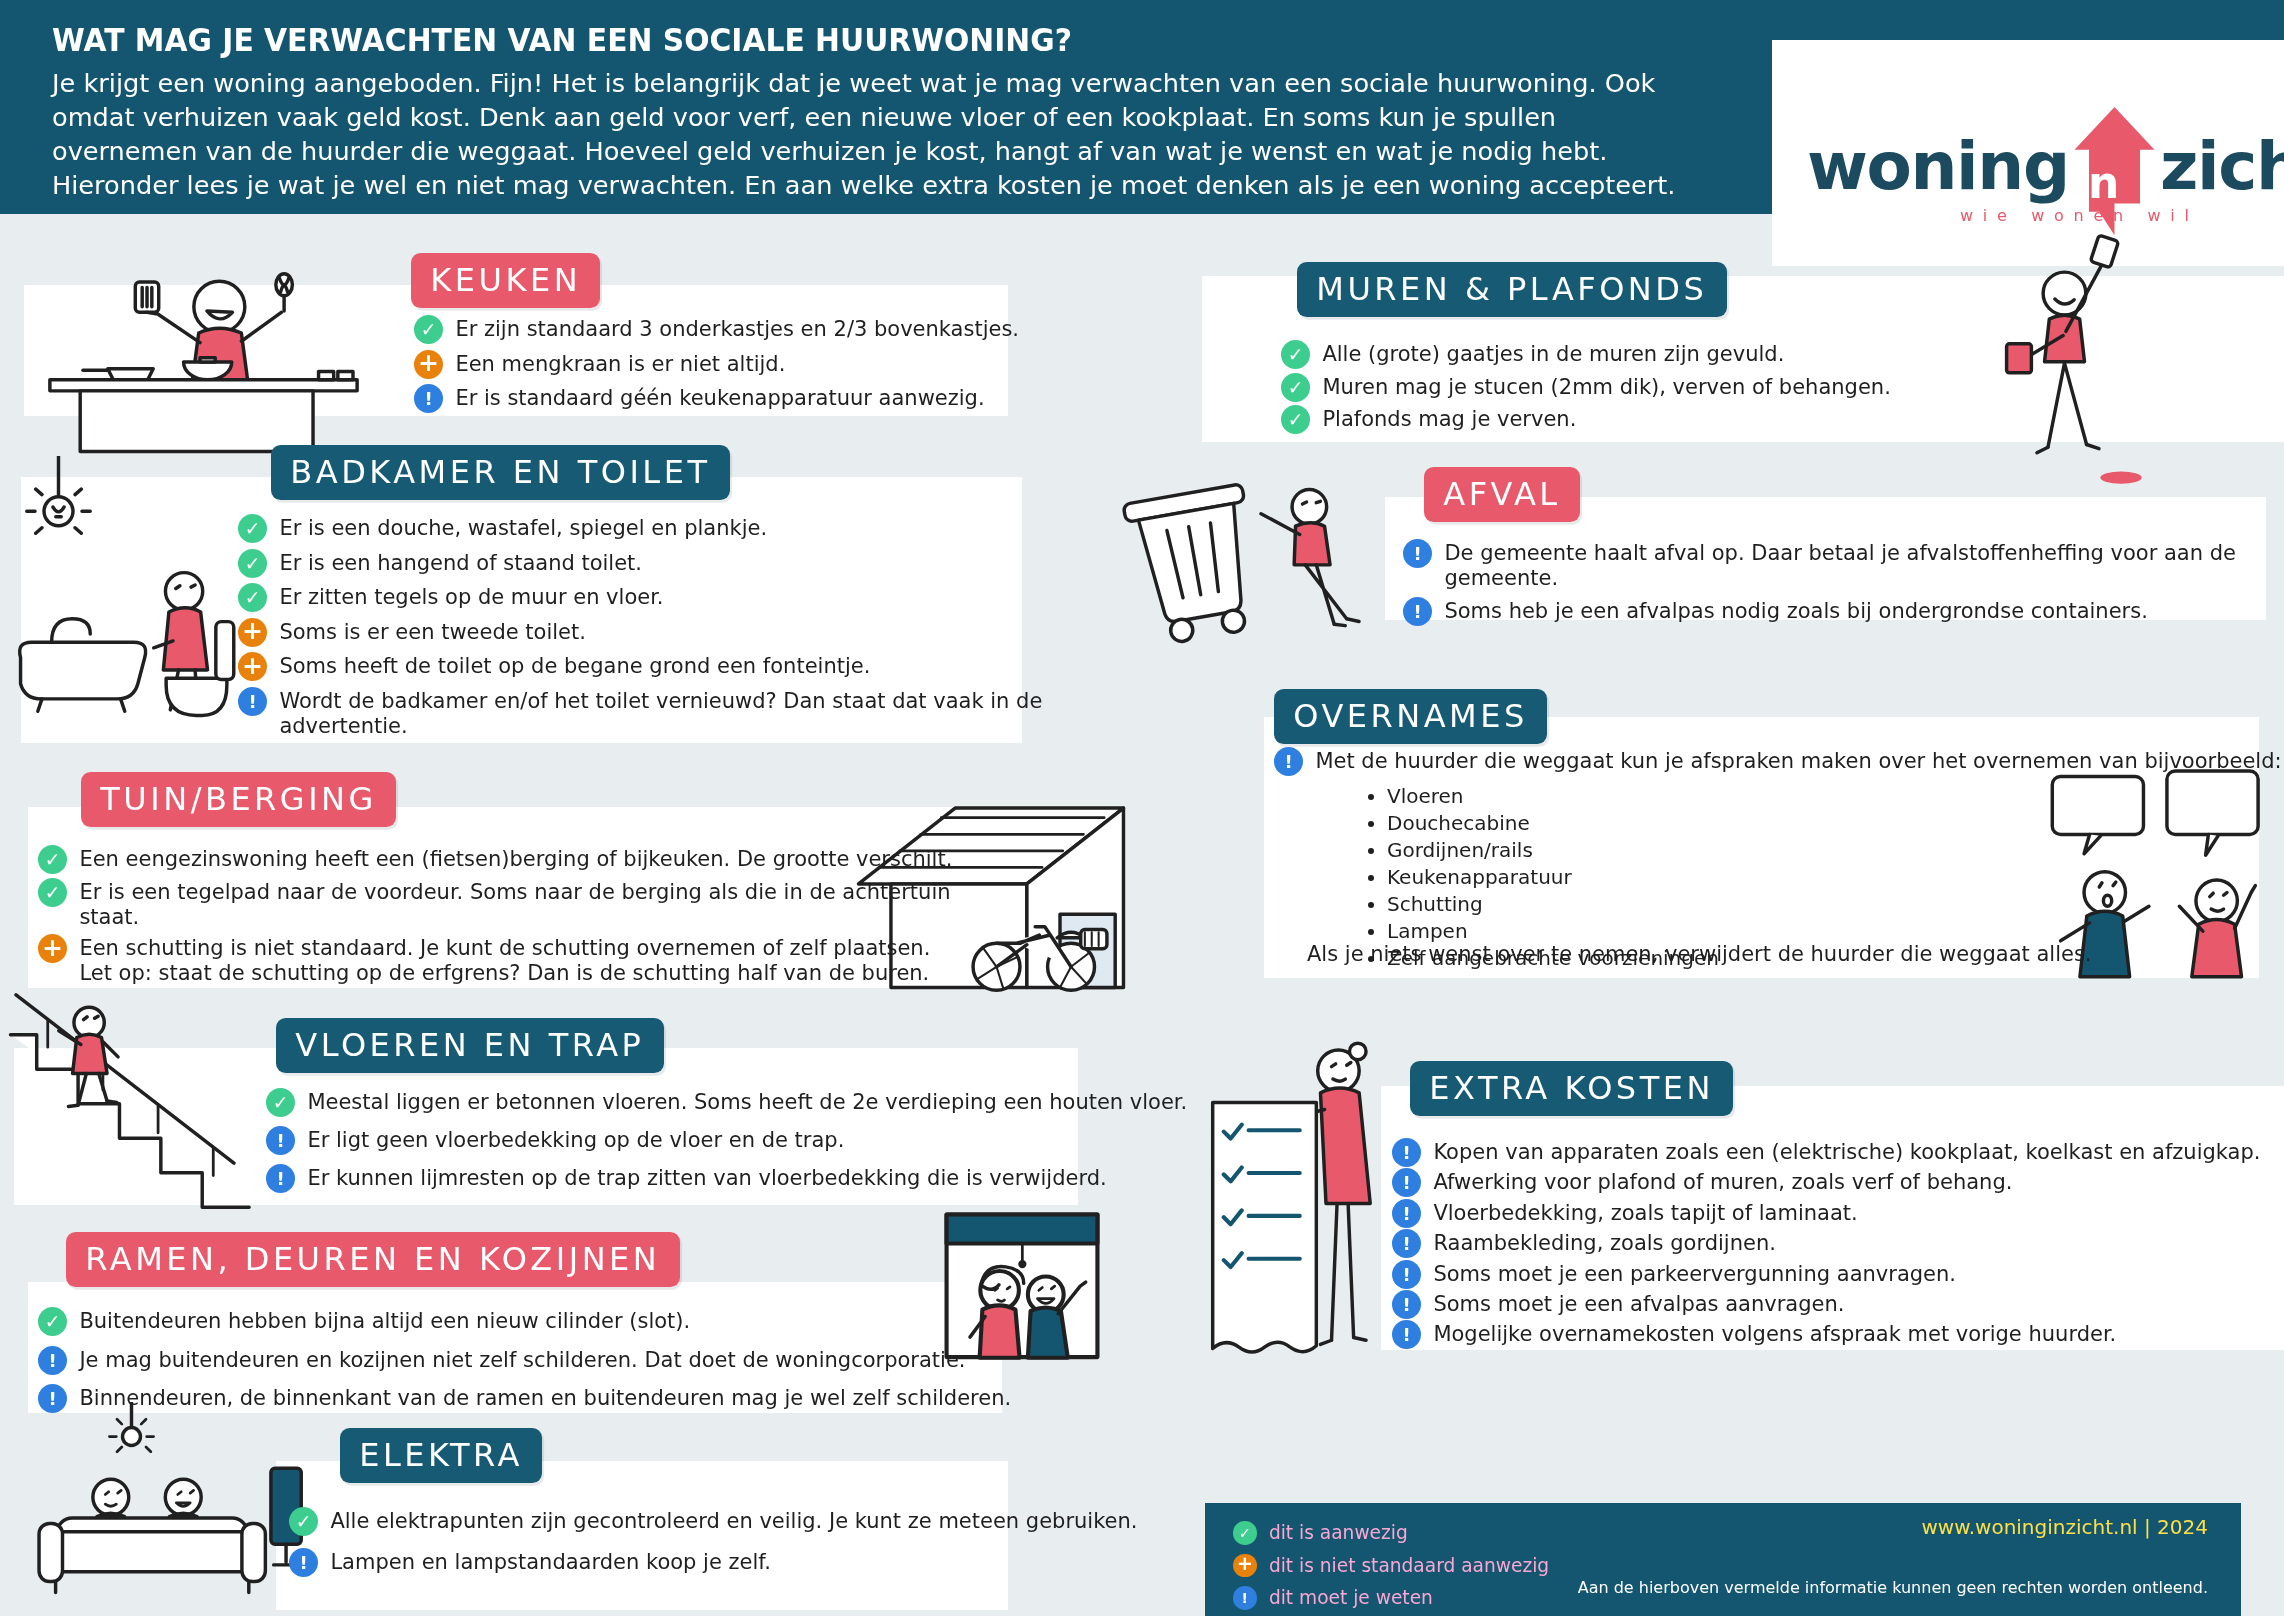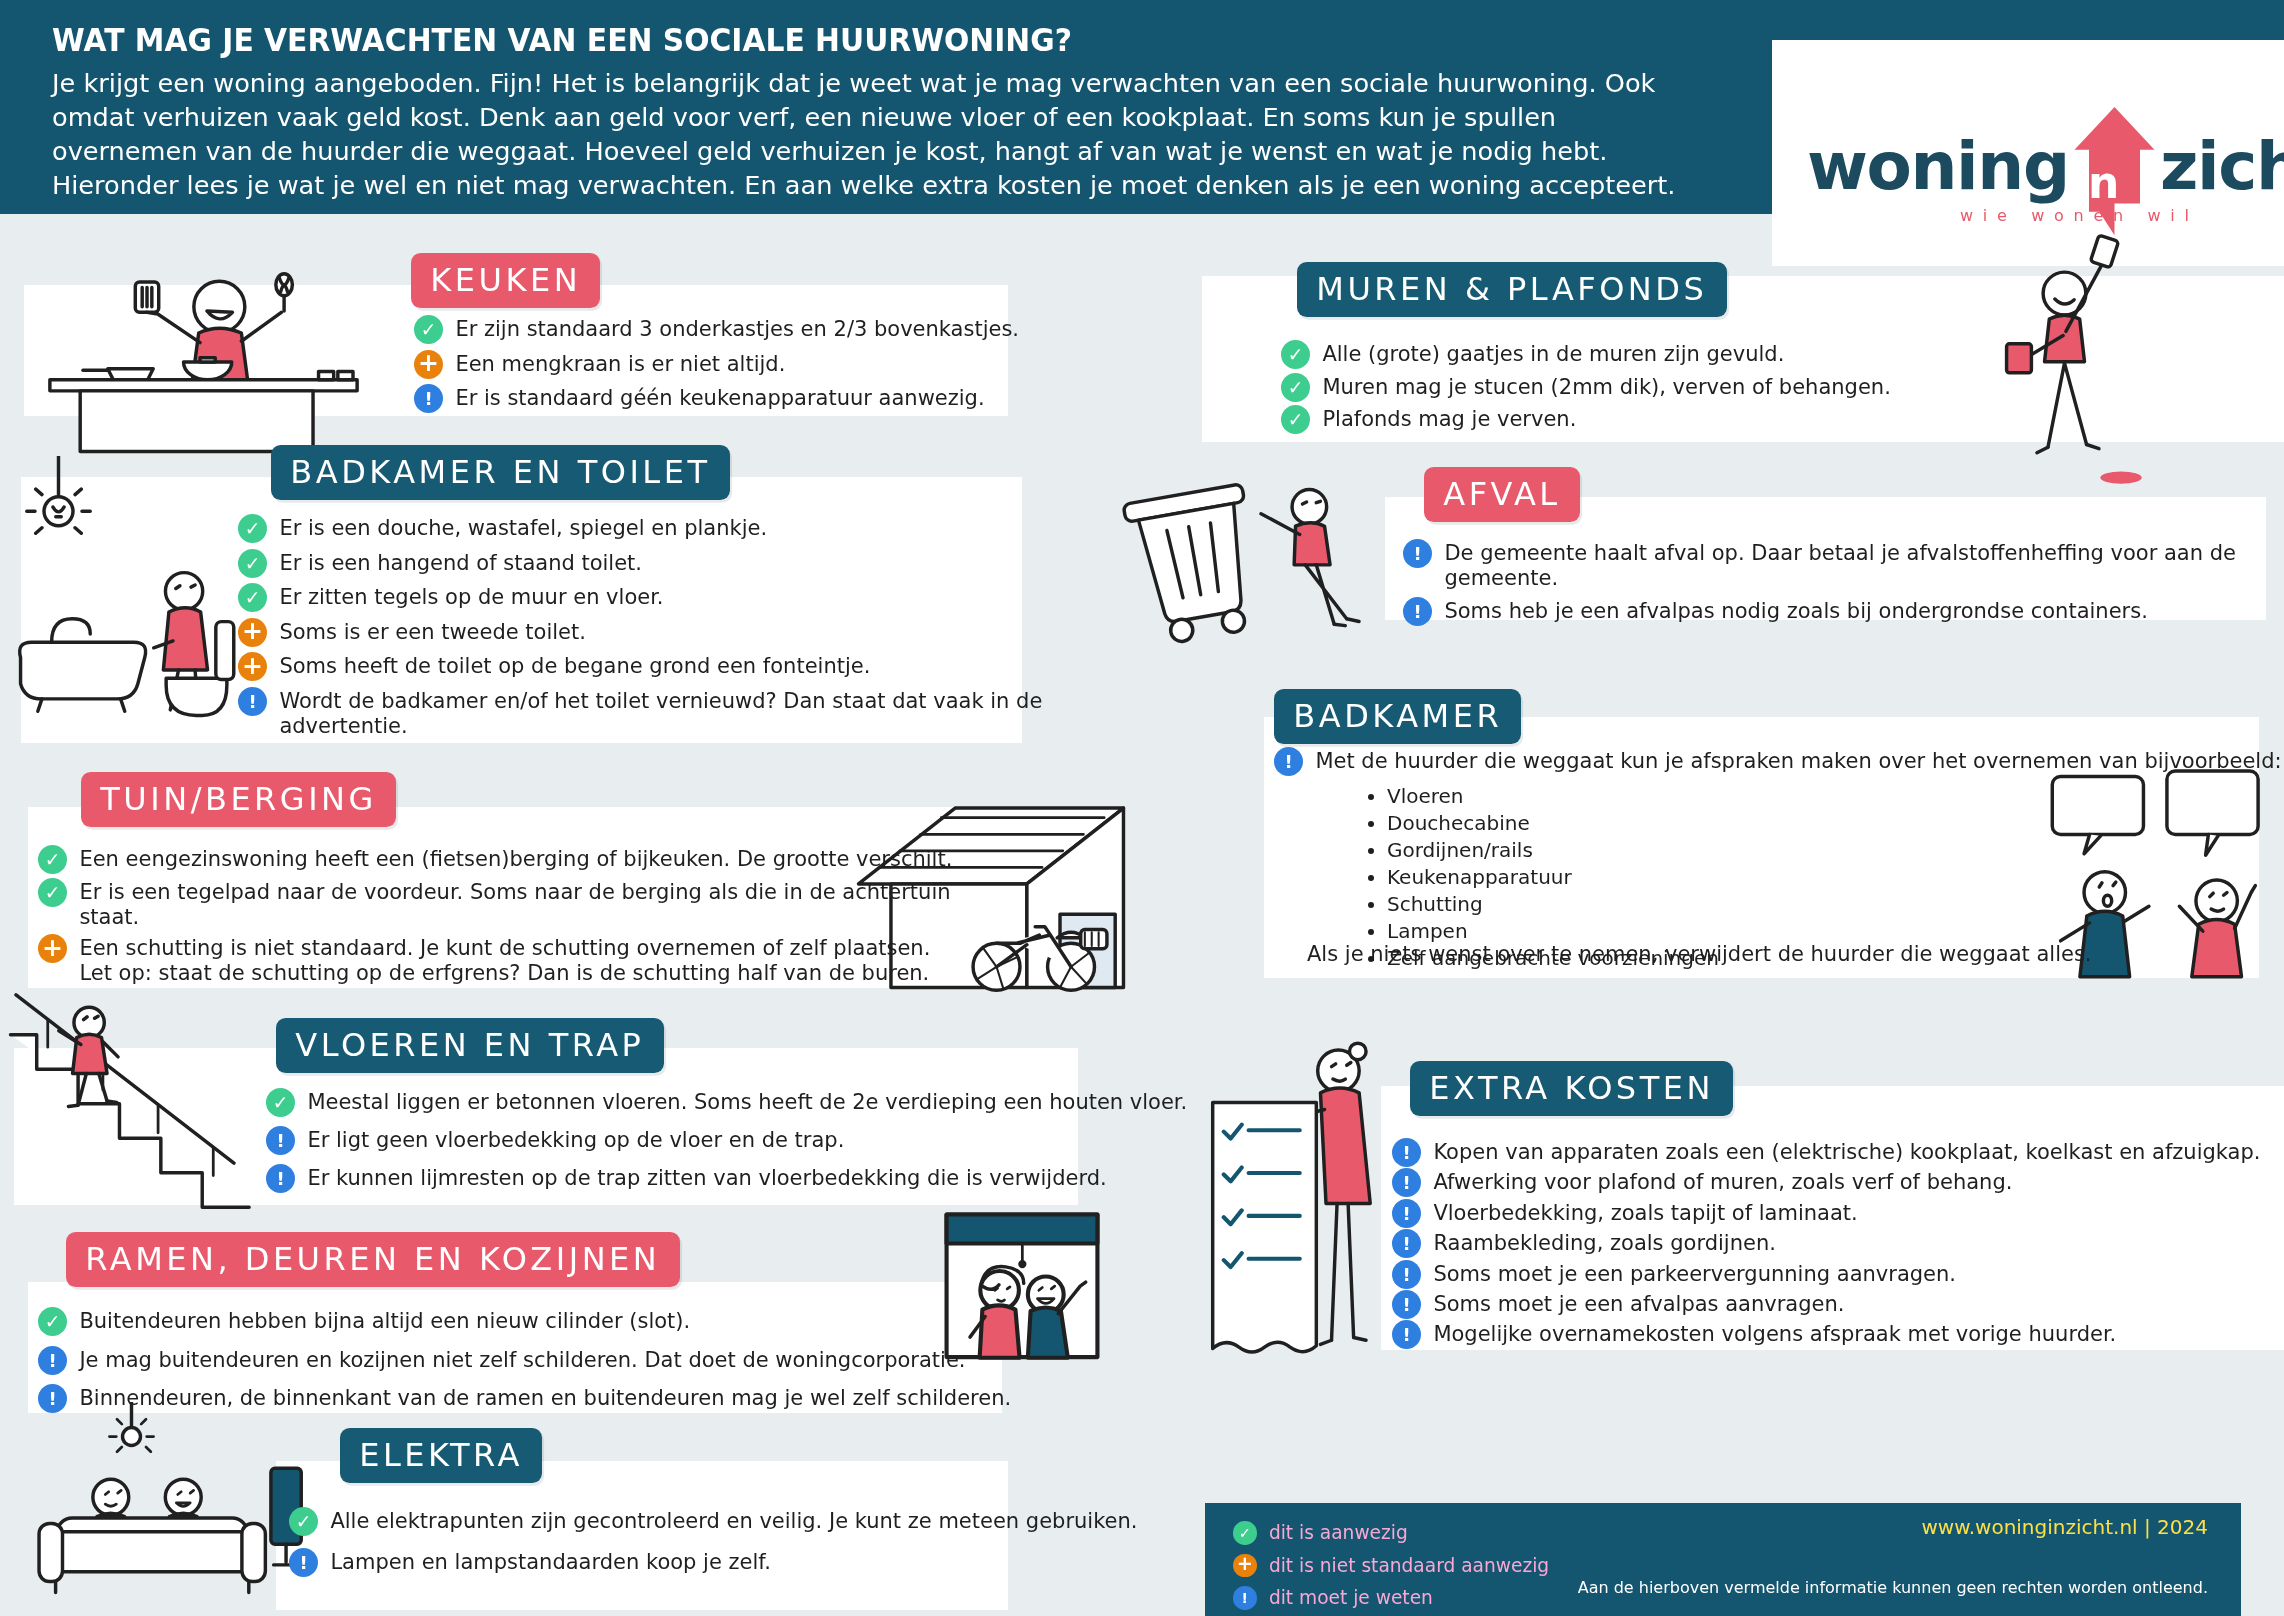--- a/index.html
+++ b/index.html
@@ -281,21 +281,21 @@
       <path d="M80 172 l4 -6 M100 170 l4 -5"></path>
       <ellipse cx="92" cy="192" rx="6" ry="8" fill="#fff"></ellipse>
       <path d="M62 214 q26 -14 52 0 l10 88 h-72 z" fill="#14566F"></path>
       <path d="M66 224 L24 250 M116 222 L152 200"></path>
       <circle cx="250" cy="192" r="30" fill="#fff"></circle>
       <path d="M240 186 l5 -5 M260 184 l5 -4 M242 204 q10 6 18 0"></path>
       <path d="M224 226 q26 -14 52 0 l10 76 h-72 z" fill="#E8596B"></path>
       <path d="M230 236 L196 200 M276 232 L300 180 l6 -10"></path>
     </svg>
   </div>
-  <div class="badge teal" style="left:1274px;top:689px">BADKAMER</div>
+  <div class="badge teal" style="left:1274px;top:689px">OVERNAMES</div>
   <div class="items" style="left:1274px;top:747px"></div>
   <div class="item" style="position:absolute;left:1274px;top:747px;z-index:4">
     <span class="ic ic-info">!</span>
     <span class="it-text">Met de huurder die weggaat kun je afspraken maken over het overnemen van bijvoorbeeld:</span>
   </div>
   <ul class="ov-bullets" style="left:1366px;top:785px">
       <li>Vloeren</li>
       <li>Douchecabine</li>
       <li>Gordijnen/rails</li>
       <li>Keukenapparatuur</li>

